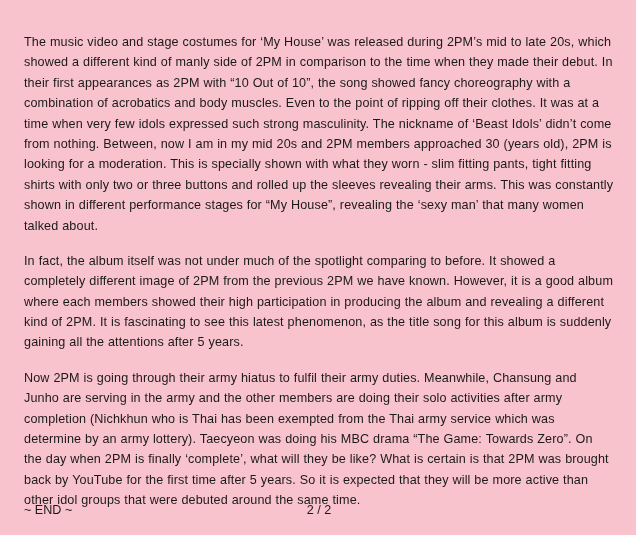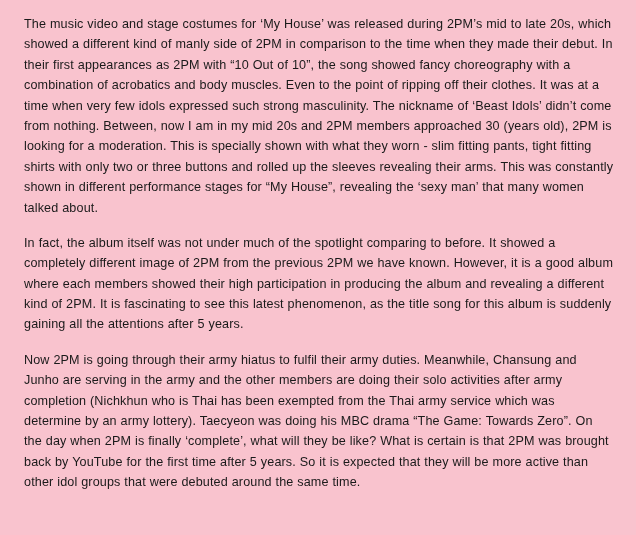--- a/index.html
+++ b/index.html
@@ -12,21 +12,21 @@
     background: #f9c3ce;
     font-family: "Liberation Sans", sans-serif;
     color: #1a1a1a;
     overflow: hidden;
   }
   .page {
     position: relative;
     width: 636px;
     height: 535px;
     box-sizing: border-box;
-    padding: 14px 22px 10px 24px;
+    padding: 32px 22px 10px 24px;
     background: #f9c3ce;
   }
   .para {
     font-size: 12.6px;
     line-height: 1.62;
     text-align: left;
     margin: 0 0 15px 0;
     letter-spacing: 0.01em;
     word-spacing: 0.02em;
   }
@@ -52,14 +52,18 @@
 </style>
 </head>
 <body>
 
 <div class="page">
 
   <p class="para">The music video and stage costumes for ‘My House’ was released during 2PM’s mid to late 20s, which showed a different kind of manly side of 2PM in comparison to the time when they made their debut. In their first appearances as 2PM with “10 Out of 10”, the song showed fancy choreography with a combination of acrobatics and body muscles. Even to the point of ripping off their clothes. It was at a time when very few idols expressed such strong masculinity. The nickname of ‘Beast Idols’ didn’t come from nothing. Between, now I am in my mid 20s and 2PM members approached 30 (years old), 2PM is looking for a moderation. This is specially shown with what they worn - slim fitting pants, tight fitting shirts with only two or three buttons and rolled up the sleeves revealing their arms. This was constantly shown in different performance stages for “My House”, revealing the ‘sexy man’ that many women talked about.</p>
   <p class="para">In fact, the album itself was not under much of the spotlight comparing to before. It showed a completely different image of 2PM from the previous 2PM we have known. However, it is a good album where each members showed their high participation in producing the album and revealing a different kind of 2PM. It is fascinating to see this latest phenomenon, as the title song for this album is suddenly gaining all the attentions after 5 years.</p>
   <p class="para">Now 2PM is going through their army hiatus to fulfil their army duties. Meanwhile, Chansung and Junho are serving in the army and the other members are doing their solo activities after army completion (Nichkhun who is Thai has been exempted from the Thai army service which was determine by an army lottery). Taecyeon was doing his MBC drama “The Game: Towards Zero”. On the day when 2PM is finally ‘complete’, what will they be like? What is certain is that 2PM was brought back by YouTube for the first time after 5 years. So it is expected that they will be more active than other idol groups that were debuted around the same time.</p>
 
+  <div class="footer">
+    <span class="end">~ END ~</span>
+    <span class="pageno">2 / 2</span>
+  </div>
 
 </div>
 
 </body></html>

